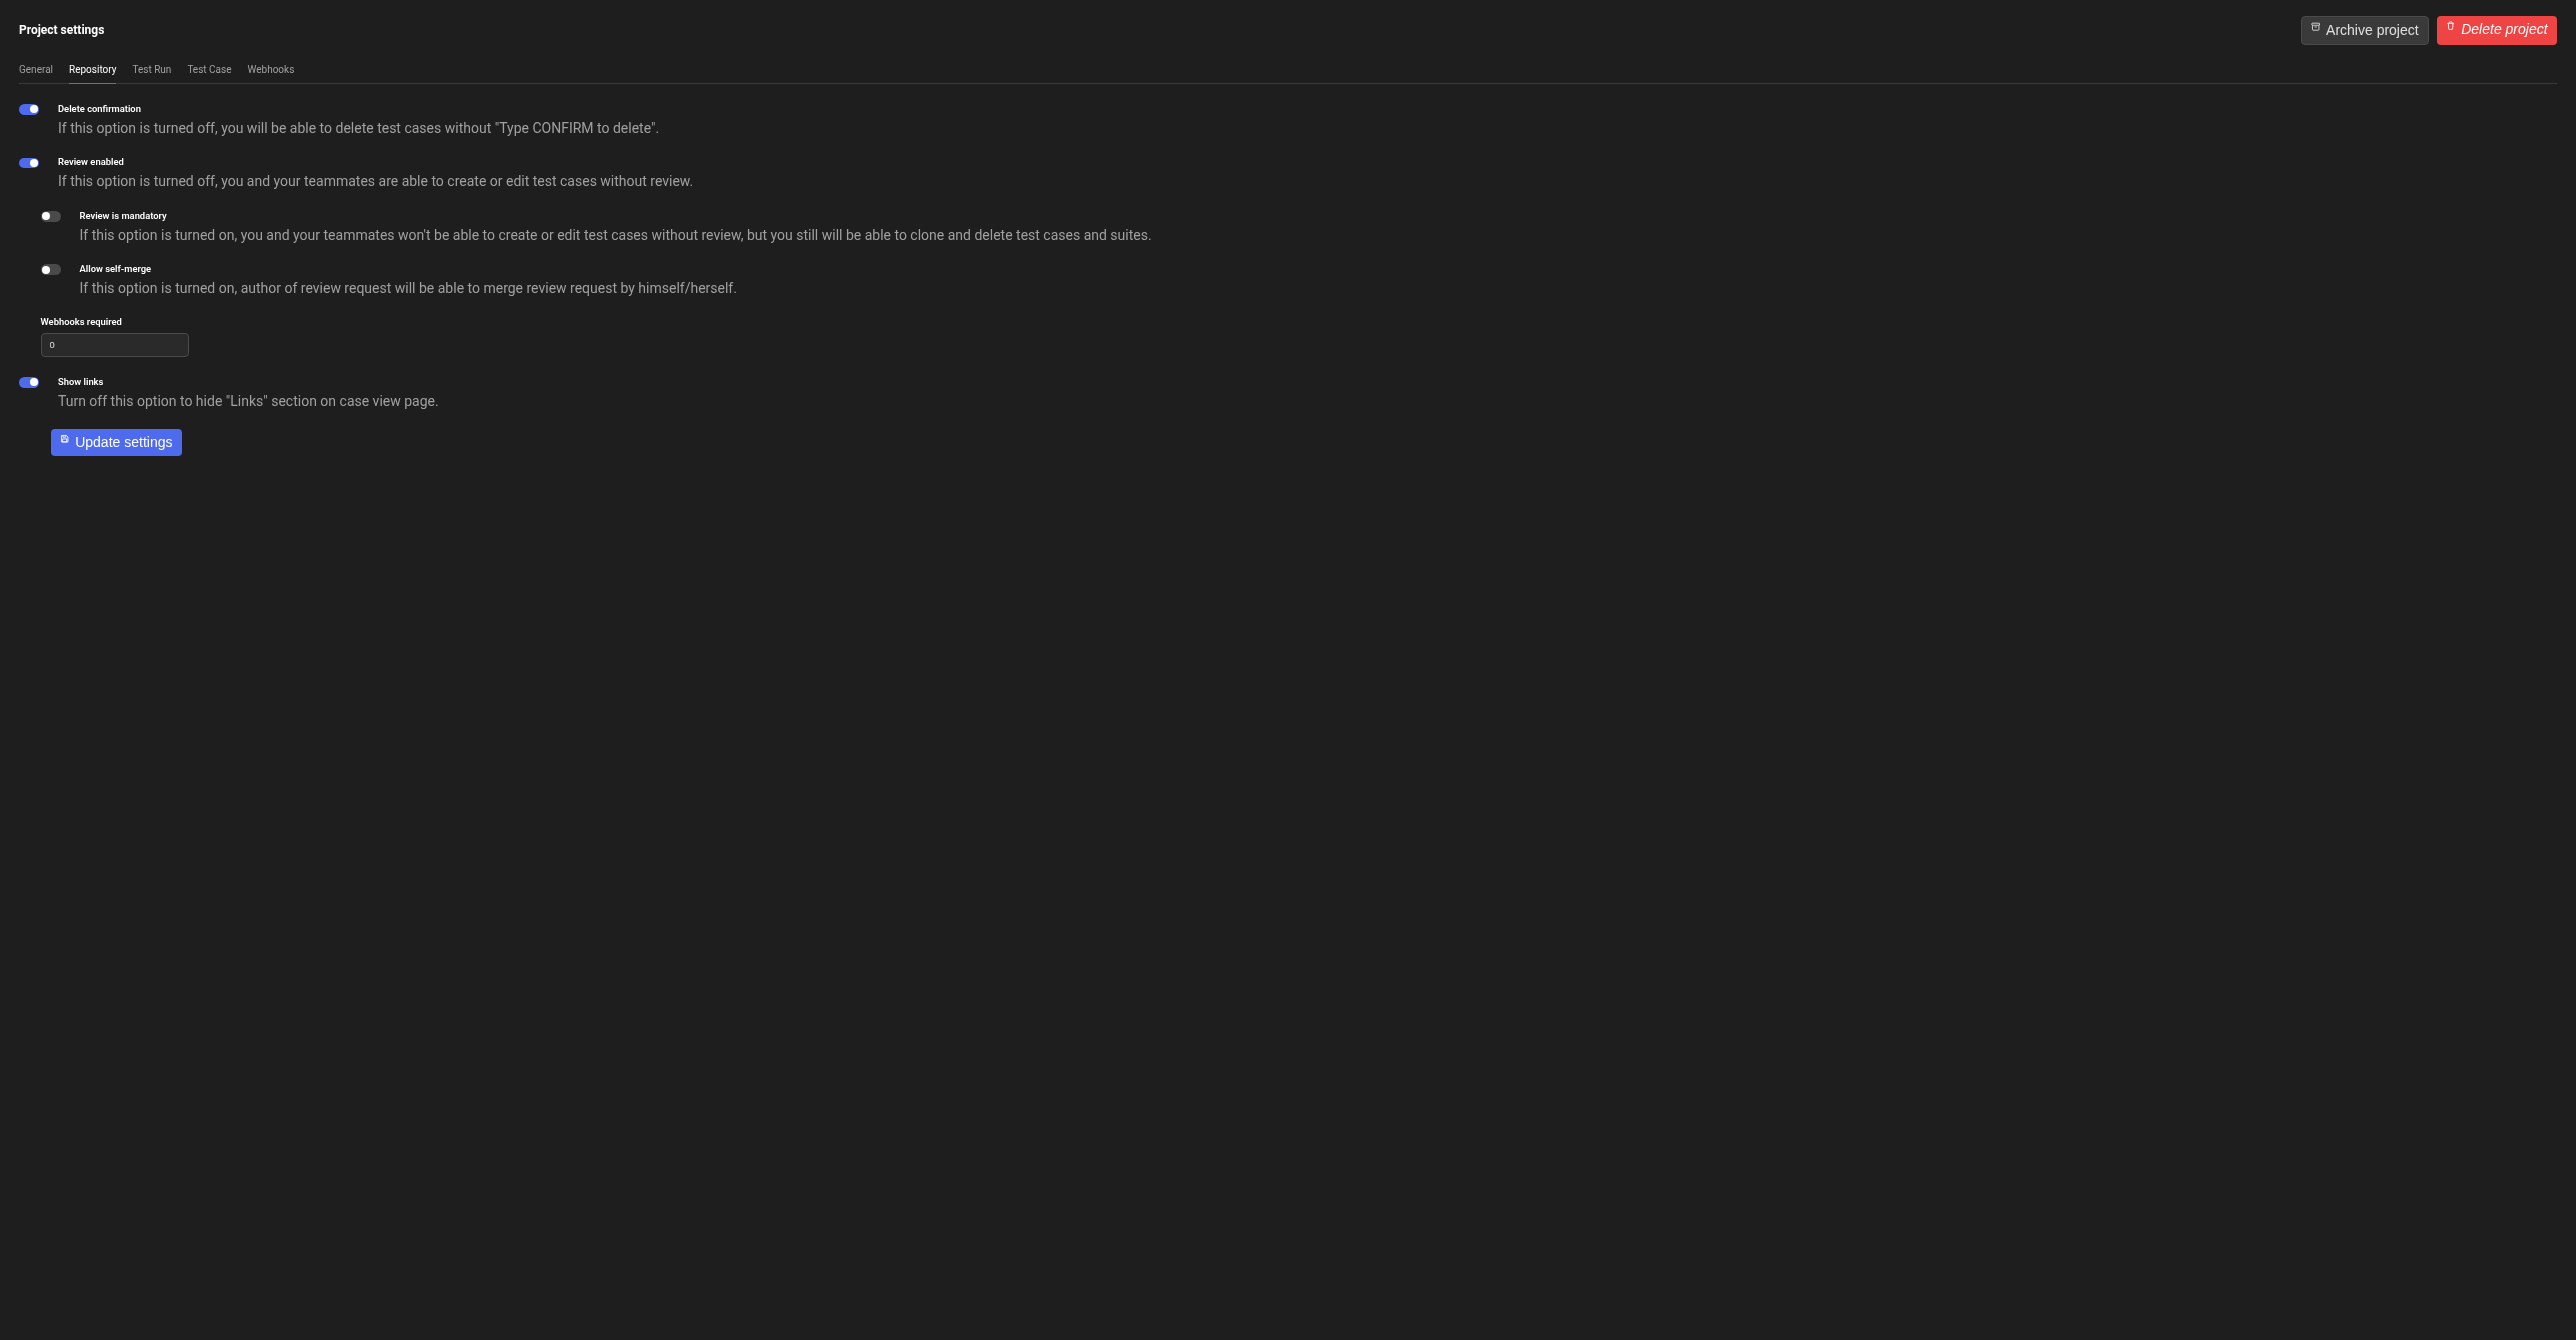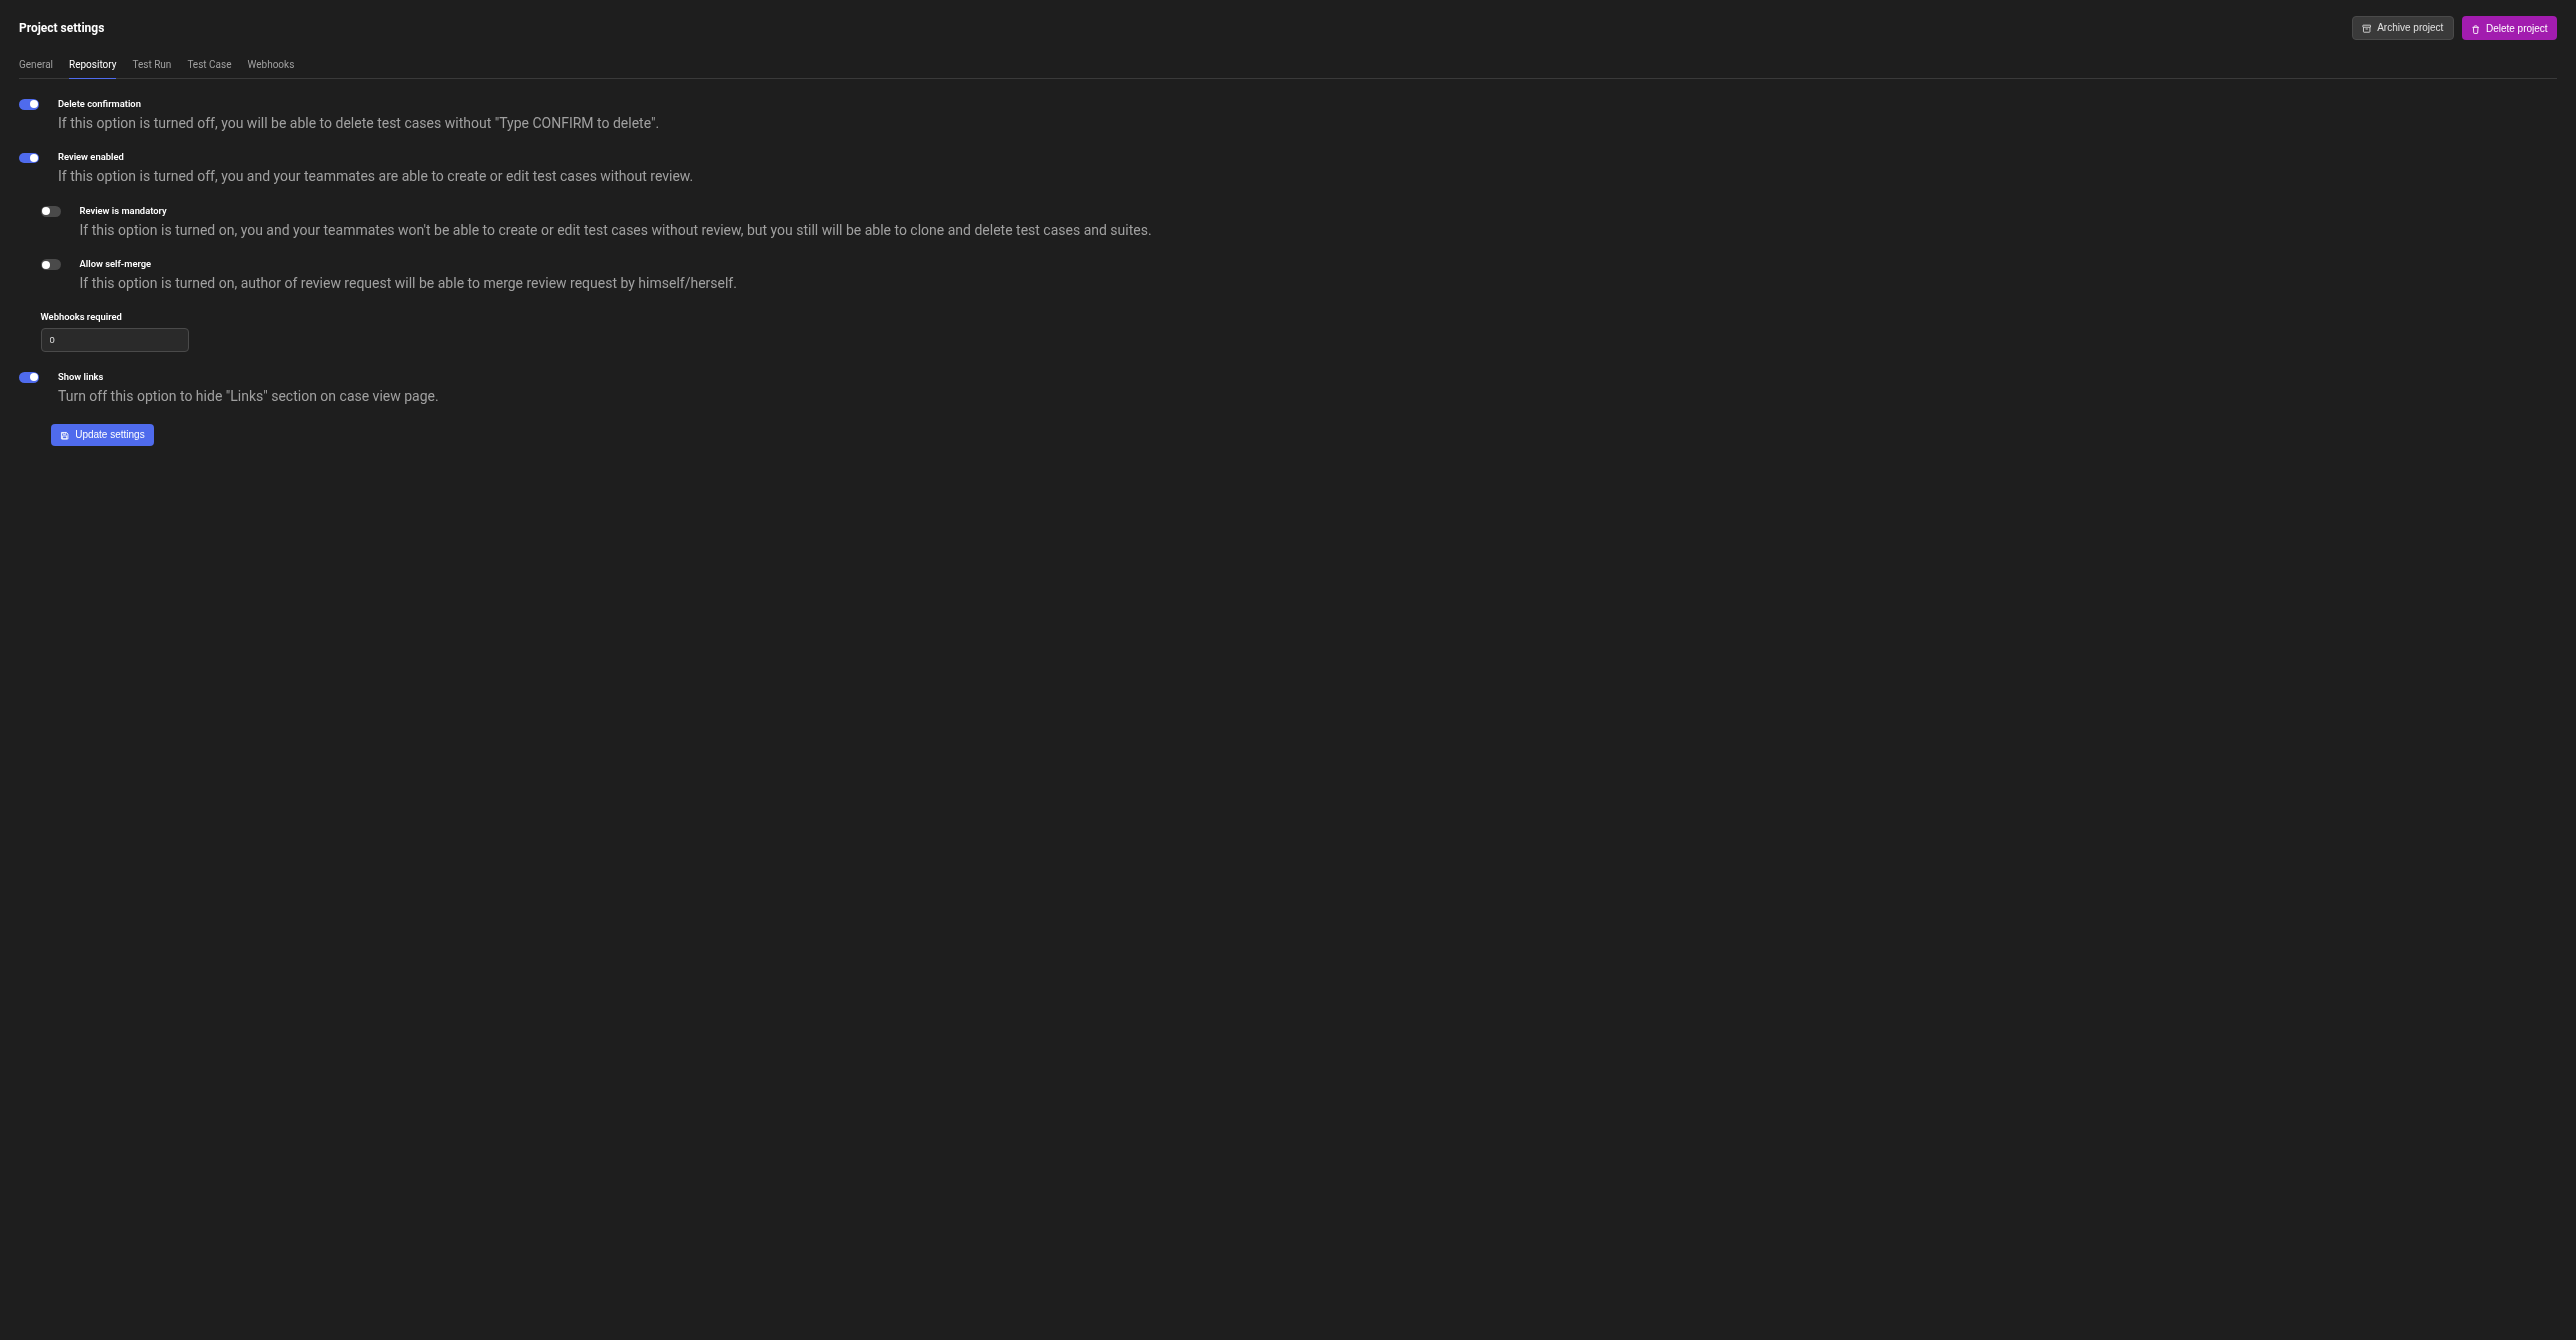--- a/index.html
+++ b/index.html
@@ -29,39 +29,40 @@
       color: #ffffff;
     }
 
     .header-actions {
       display: flex;
       gap: 8px;
     }
 
     .btn {
       display: inline-flex;
-      align-items: flex-end;
+      align-items: flex-start;
       gap: 5.4px;
       padding: 5.4px 9.4px;
       border-radius: 4px;
-      font-size: 10px;
+      font-size: 14px;
       font-weight: 500;
       cursor: pointer;
       border: none;
     }
 
     .btn-secondary {
       background-color: #3a3a3a;
       color: #e0e0e0;
       border: 0.7px solid #4a4a4a;
     }
 
     .btn-danger {
-      background-color: #a21caf;
-      color: #ffffff;
+      background-color: #ef4444;
+      color: #ffffff;
+      font-style: italic;
     }
 
     .btn-primary {
       background-color: #4f6bed;
       color: #ffffff;
     }
 
     .btn svg {
       width: 9.4px;
       height: 9.4px;

